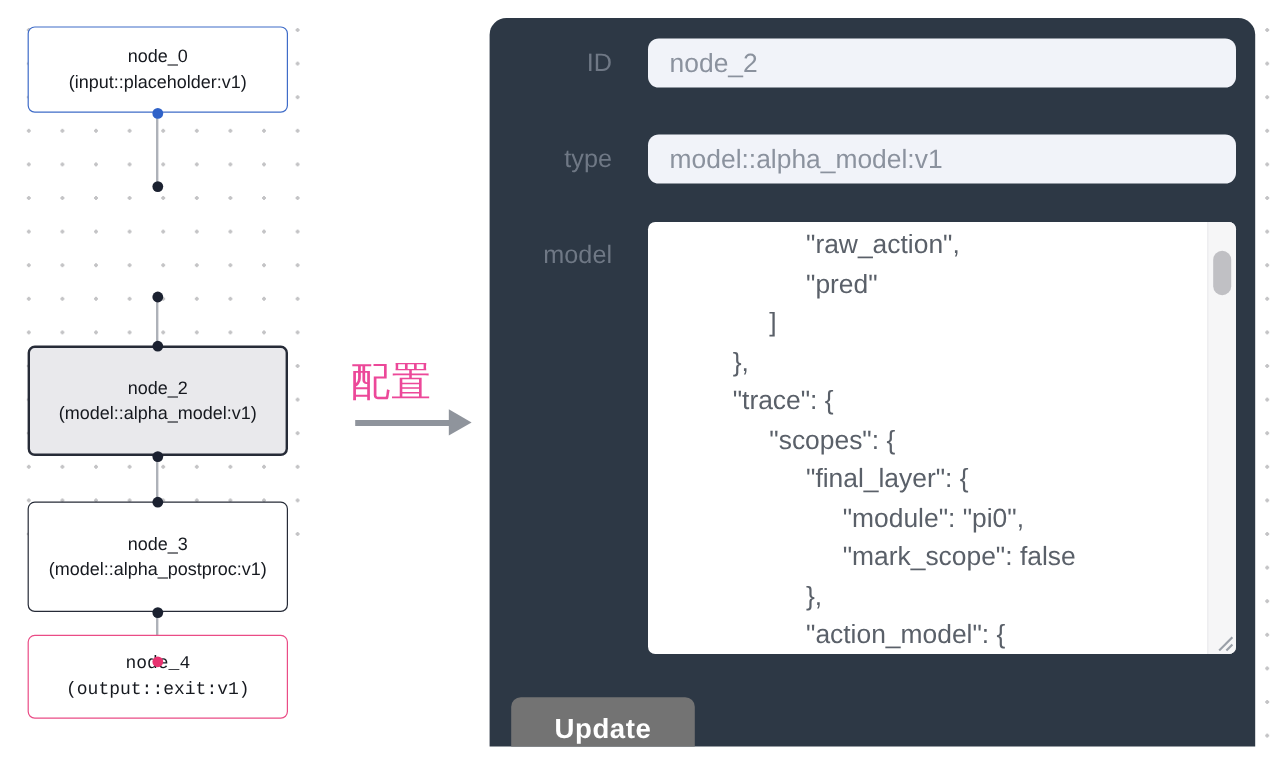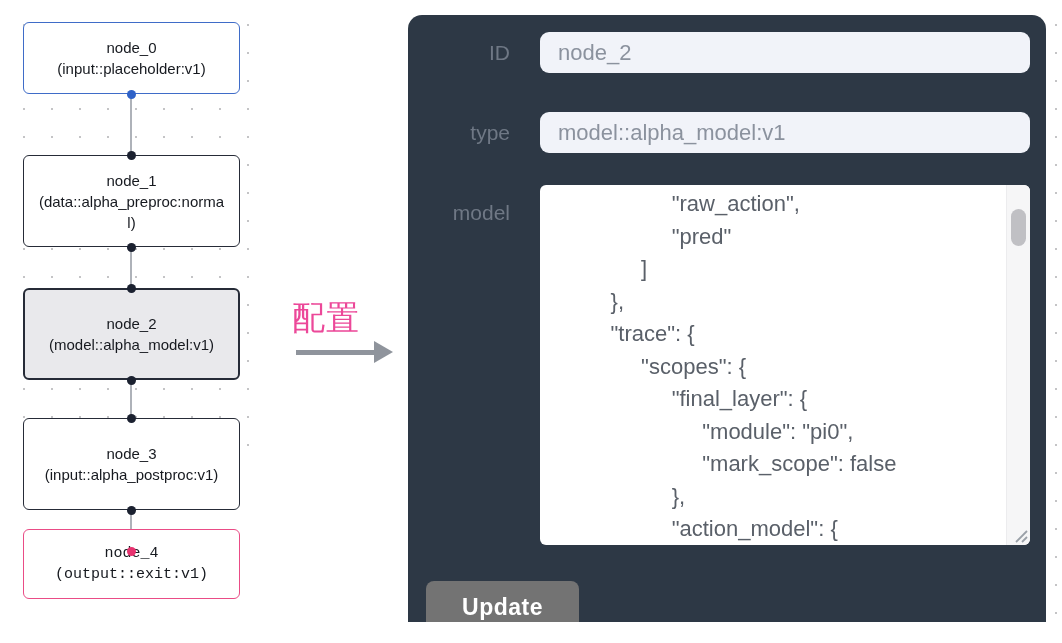--- a/index.html
+++ b/index.html
@@ -84,31 +84,27 @@
 
     <div class="edge" style="top:94px;  height:61px;"></div>
     <div class="edge" style="top:247px; height:41px;"></div>
     <div class="edge" style="top:380px; height:38px;"></div>
     <div class="edge" style="top:510px; height:41px;"></div>
 
     <div class="node node-input" style="top:22px; height:72px;">
       <div class="lbl">node_0
 (input::placeholder:v1)</div>
     </div>
-    <div class="node" style="top:155px; height:92px;">
-      <div class="lbl">node_1
-(data::alpha_preproc:normal)</div>
-    </div>
     <div class="node node-selected" style="top:288px; height:92px;">
       <div class="lbl">node_2
 (model::alpha_model:v1)</div>
     </div>
     <div class="node" style="top:418px; height:92px;">
       <div class="lbl">node_3
-(input::alpha_postproc:v1)</div>
+(model::alpha_postproc:v1)</div>
     </div>
     <div class="node node-output" style="top:529px; height:70px;font-family:Liberation Mono, monospace;">
       <div class="lbl">node_4
 (output::exit:v1)</div>
     </div>
 
     <div class="port port-blue" style="top:89.5px;"></div>
     <div class="port" style="top:150.5px;"></div>
     <div class="port" style="top:242.5px;"></div>
     <div class="port" style="top:283.5px;"></div>

